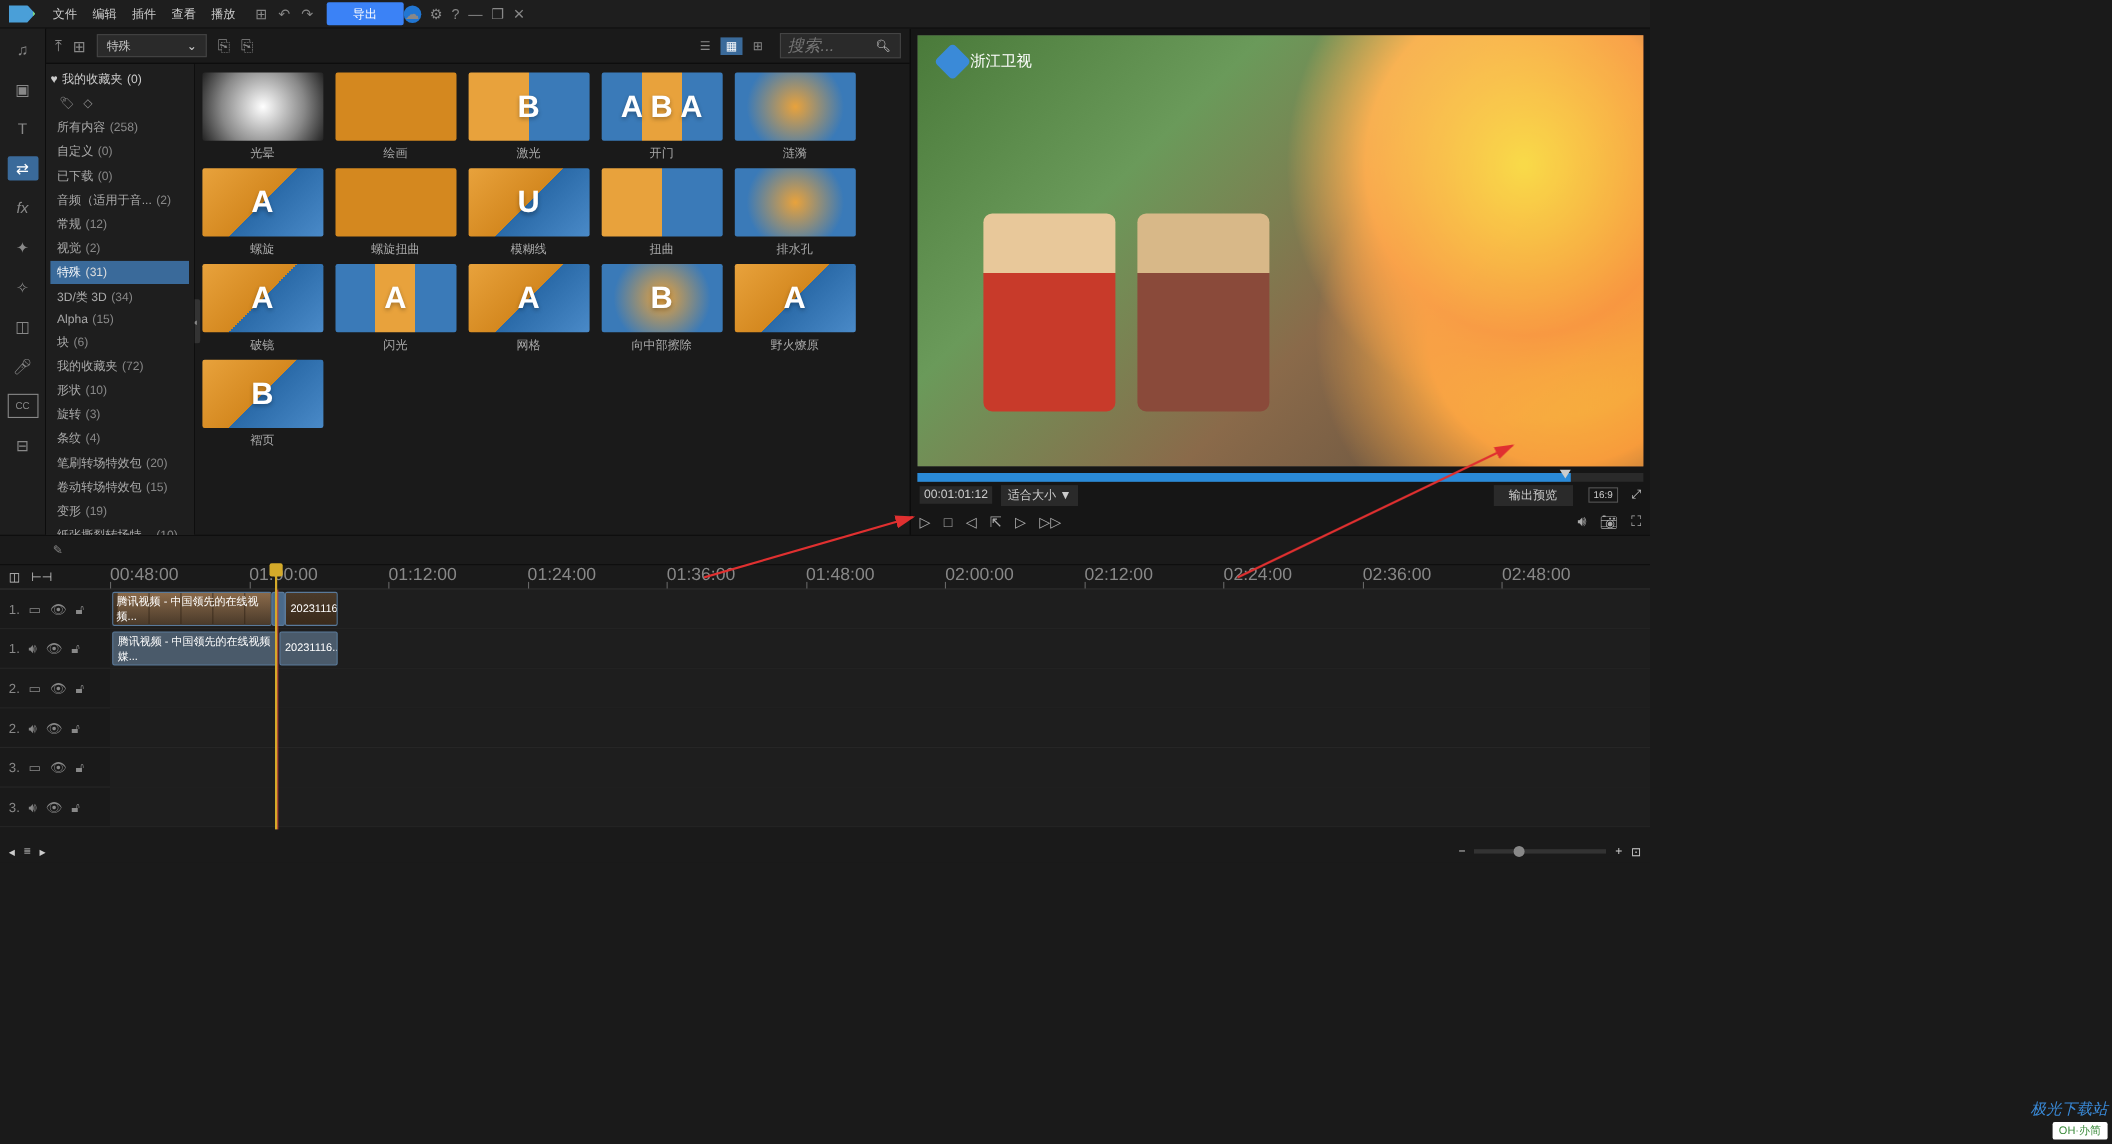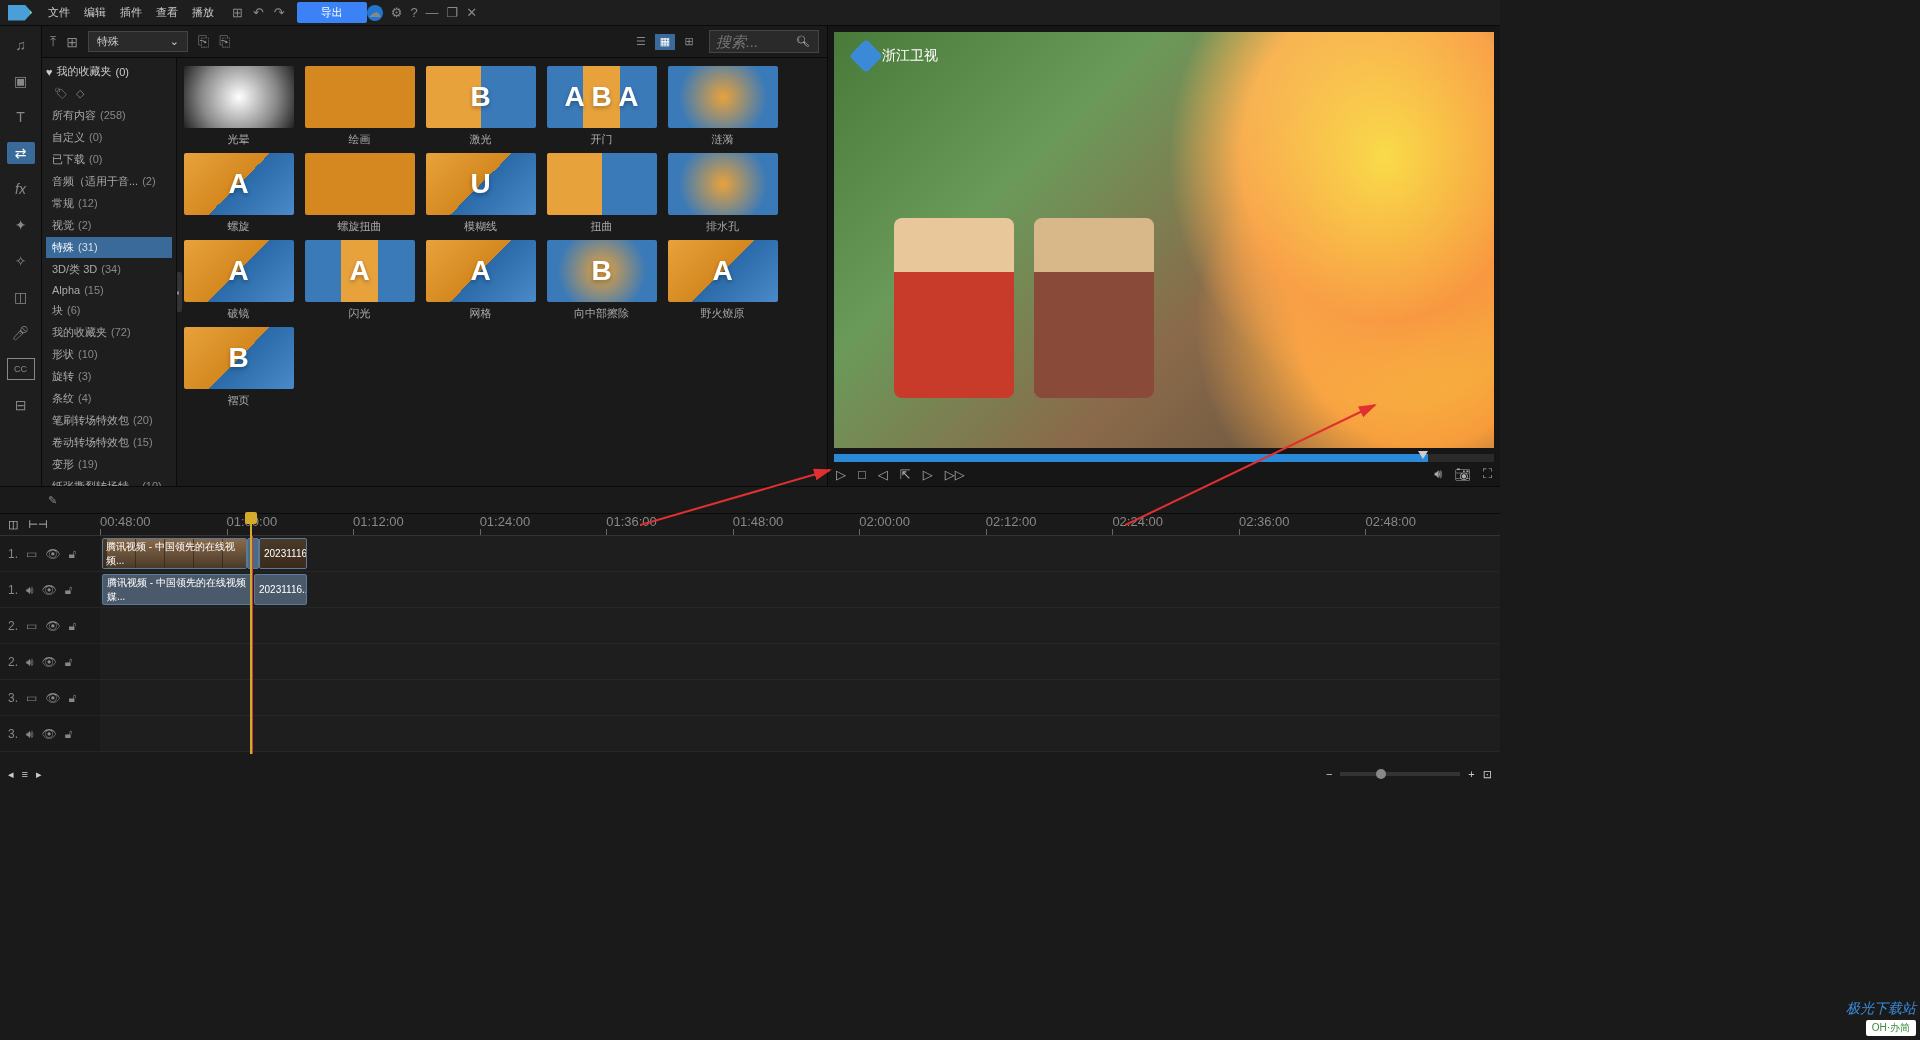--- a/index.html
+++ b/index.html
@@ -84,21 +84,21 @@
 .transport .spacer{flex:1;}
 
 .arrow{position:absolute;pointer-events:none;z-index:100;}
 
 .toolbar2{height:28px;background:#1a1a1a;display:flex;align-items:center;padding:0 12px;border-top:1px solid #0a0a0a;border-bottom:1px solid #0a0a0a;}
 .toolbar2 span{cursor:pointer;color:#888;margin-right:12px;}
 
 .timeline{height:270px;background:#1a1a1a;display:flex;flex-direction:column;}
 .ruler{height:22px;background:#1a1a1a;display:flex;position:relative;border-bottom:1px solid #333;}
 .ruler-labels{position:absolute;left:100px;right:8px;top:0;height:100%;display:flex;}
-.ruler-tick{flex:1;color:#888;font-size:13px;position:relative;}
+.ruler-tick{flex:1;color:#888;font-size:16px;position:relative;}
 .ruler-tick::before{content:'';position:absolute;left:0;bottom:0;width:1px;height:6px;background:#666;}
 .playhead{position:absolute;left:250px;top:0;width:2px;height:240px;background:#d4aa2a;z-index:50;}
 .playhead::before{content:'';position:absolute;top:-2px;left:-5px;width:12px;height:12px;background:#d4aa2a;border-radius:2px;}
 .cuthead{position:absolute;left:252px;top:22px;width:1px;height:218px;background:#c83a3a;z-index:49;}
 
 .tracks{flex:1;overflow:hidden;position:relative;}
 .track{height:36px;display:flex;align-items:center;border-bottom:1px solid #262626;}
 .track-head{width:100px;display:flex;align-items:center;gap:8px;padding:0 8px;color:#888;}
 .track-head span{cursor:pointer;font-size:12px;}
 .track-body{flex:1;height:100%;position:relative;background:#1e1e1e;}
@@ -281,20 +281,28 @@
         </div>
         <div class="person p1"></div>
         <div class="person p2"></div>
         <div class="fire"></div>
       </div>
     </div>
     <div class="seekbar">
       <div class="seekbar-prog"></div>
       <div class="seekbar-handle"></div>
     </div>
+    <div class="preview-ctrl">
+      <span class="tc">00:01:01:12</span>
+      <span class="fit">适合大小 ▼</span>
+      <div class="spacer"></div>
+      <span class="out-prev">输出预览</span>
+      <span class="aspect">16:9</span>
+      <span style="margin-left:4px;">⤢</span>
+    </div>
     <div class="transport">
       <span>▷</span>
       <span>□</span>
       <span>◁</span>
       <span>⇱</span>
       <span>▷</span>
       <span>▷▷</span>
       <div class="spacer"></div>
       <span>🔊︎</span>
       <span>📷︎</span>

